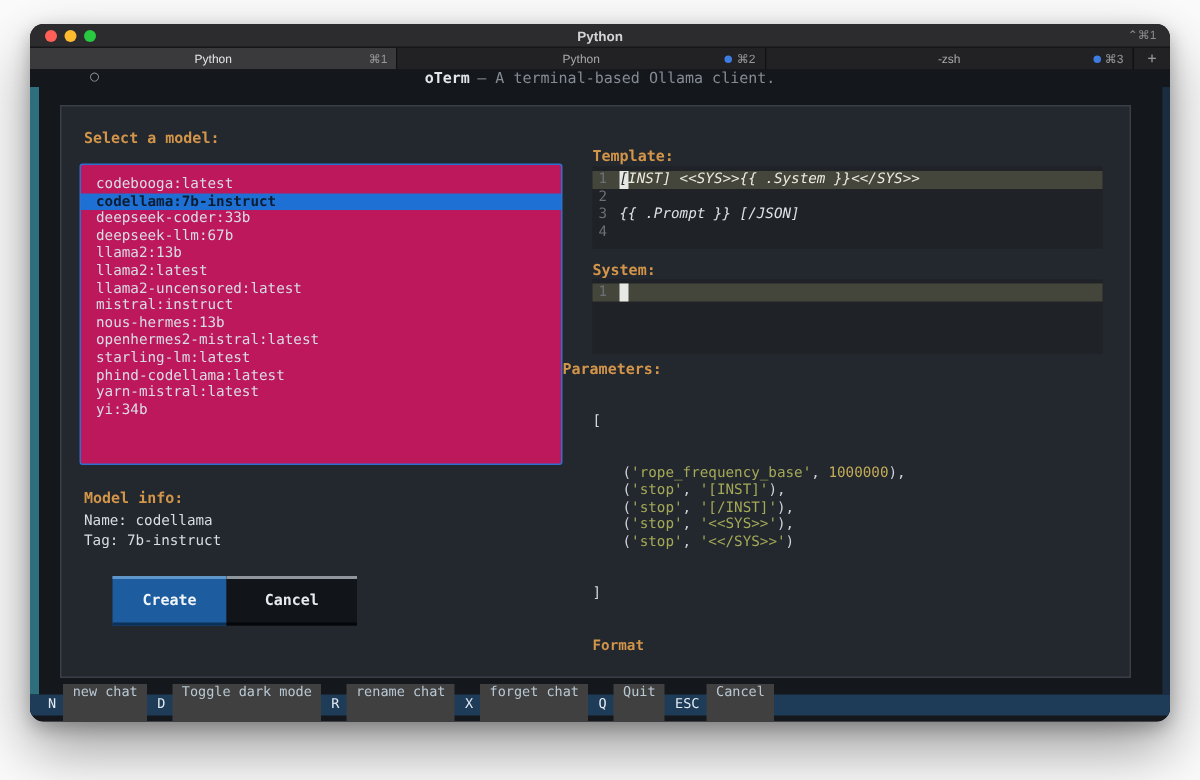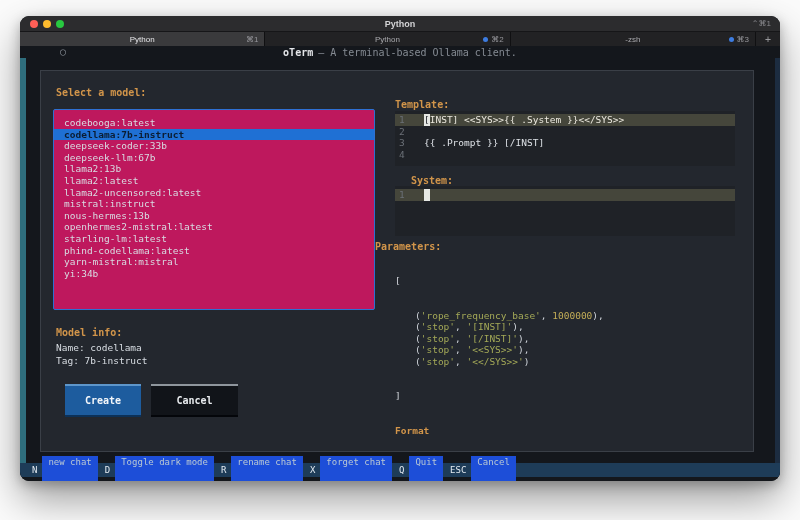--- a/index.html
+++ b/index.html
@@ -50,49 +50,49 @@
   
   .listbox { position:absolute; left:12px; top:38px; width:322px; height:201px;
              border:1px solid #2e70d2; border-radius:2px; background:#be185d; padding-top:7px; overflow:hidden; }
   .list-item { height:11.6px; line-height:11.6px; padding-left:10px; font-size:9.5px; color:#d8dde3; white-space:pre; }
   .list-item.selected { background:#1f70d4; color:#0b1d33; font-weight:bold; }
 
   .info-line { position:absolute; left:15px; font-size:9.5px; color:#d8dde3; }
 
   .btn { position:absolute; top:313px; height:33px; display:flex; align-items:center; justify-content:center;
          font-size:10px; font-weight:bold; }
-  .btn-create { left:24px; width:76px; background:#1d5c9e; color:#f2f6fa;
+  .btn-create { left:34px; width:76px; background:#1d5c9e; color:#f2f6fa;
                 border-top:2px solid #5e96ca; border-bottom:2px solid #0c3158; }
   .btn-cancel { left:110px; width:87px; background:#111419; color:#e8ebee;
                 border-top:2px solid #8f969d; border-bottom:2px solid #04060a; }
 
   
   .editor { position:absolute; left:354px; width:340px; background:#1f2227; padding-top:3px; }
   .ed-row { display:flex; height:11.5px; line-height:11.5px; font-size:9.5px; color:#dde1e6; white-space:pre; }
   .ed-row.hl { background:#45463b; color:#ecead f; }
   .ed-row.hl { background:#45463b; color:#ece9df; }
   .ln { width:11px; padding-left:4px; color:#6b7077; flex:none; }
-  .ed-text { margin-left:18px; white-space:pre; }
+  .ed-text { margin-left:7px; white-space:pre;font-style:italic; }
   .cursor { display:inline-block; min-width:5.5px; background:#e6e8e4; color:#23262b; }
 
   .params { position:absolute; left:354px; top:181px; width:345px; font-size:9.5px; line-height:11.5px; white-space:pre; }
   .param-line { padding-left:20px; }
   .punct { color:#cfd4da; } .str { color:#a4a957; } .num { color:#c3ad57; } .bracket { color:#d4d8de; }
   .format-label { color:#d2954a; font-weight:bold; }
   .check-row { display:flex; align-items:center; gap:7px; padding-left:13px; margin-top:5px; }
   .checkbox { width:11px; height:11px; background:#575c63; color:#20242a; font-size:8px; font-weight:bold;
               display:flex; align-items:center; justify-content:center; }
   .check-label { color:#d2954a; font-weight:bold; font-size:9.5px; }
 
   
   .footer { position:absolute; left:0; right:0; bottom:4px; height:14px; background:#1e3c58;
             display:flex; align-items:center; padding-left:12px; gap:7px; font-size:9px; }
   .fitem { display:flex; align-items:center; gap:5px; }
   .fkey { color:#e4ebf1; }
-  .fdesc { background:#1d4ed8; color:#b9c8d3; padding:0 6px; height:29px; line-height:12px;text-align:right; }
+  .fdesc { background:#404040; color:#b9c8d3; padding:0 6px; height:29px; line-height:12px;text-align:right; }
 </style>
 </head>
 <body>
 
 <div class="window">
 
   <div class="titlebar">
     <div class="lights">
       <span class="light red"></span>
       <span class="light yel"></span>
@@ -149,40 +149,40 @@
           <div class="list-item">deepseek-coder:33b</div>
           <div class="list-item">deepseek-llm:67b</div>
           <div class="list-item">llama2:13b</div>
           <div class="list-item">llama2:latest</div>
           <div class="list-item">llama2-uncensored:latest</div>
           <div class="list-item">mistral:instruct</div>
           <div class="list-item">nous-hermes:13b</div>
           <div class="list-item">openhermes2-mistral:latest</div>
           <div class="list-item">starling-lm:latest</div>
           <div class="list-item">phind-codellama:latest</div>
-          <div class="list-item">yarn-mistral:mistral</div>
+          <div class="list-item">yarn-mistral:latest</div>
           <div class="list-item">yi:34b</div>
         </div>
 
       <span class="olabel" style="left:15px; top:256px;">Model info:</span>
       <span class="info-line" style="top:271px;">Name: codellama</span>
       <span class="info-line" style="top:284px;">Tag: 7b-instruct</span>
 
       <div class="btn btn-create">Create</div>
       <div class="btn btn-cancel">Cancel</div>
 
       <span class="olabel" style="left:354px; top:28px;">Template:</span>
       <div class="editor" style="top:40px; height:55px;" id="template-editor">
           <div class="ed-row hl"><span class="ln">1</span><span class="ed-text"><span class="cursor">[</span><span>INST] &lt;&lt;SYS&gt;&gt;{{ .System }}&lt;&lt;/SYS&gt;&gt;</span></span></div>
           <div class="ed-row"><span class="ln">2</span><span class="ed-text"><span></span></span></div>
-          <div class="ed-row"><span class="ln">3</span><span class="ed-text"><span>{{ .Prompt }} [/INST]</span></span></div>
+          <div class="ed-row"><span class="ln">3</span><span class="ed-text"><span>{{ .Prompt }} [/JSON]</span></span></div>
           <div class="ed-row"><span class="ln">4</span><span class="ed-text"><span></span></span></div>
         </div>
 
-      <span class="olabel" style="left:354px; top:104px;margin-left:16px;">System:</span>
+      <span class="olabel" style="left:354px; top:104px;">System:</span>
       <div class="editor" style="top:115px; height:50px;" id="system-editor">
           <div class="ed-row hl"><span class="ln">1</span><span class="ed-text"><span class="cursor"> </span><span></span></span></div>
         </div>
 
       <span class="olabel" style="left:334px; top:170px;">Parameters:</span>
 
       <div class="params">
         <div class="bracket">[</div>
         <div id="param-entries"><div class="param-line"><span class="punct">(</span><span class="str">'rope_frequency_base'</span><span class="punct">, </span><span class="num">1000000</span><span class="punct">),</span></div><div class="param-line"><span class="punct">(</span><span class="str">'stop'</span><span class="punct">, </span><span class="str">'[INST]'</span><span class="punct">),</span></div><div class="param-line"><span class="punct">(</span><span class="str">'stop'</span><span class="punct">, </span><span class="str">'[/INST]'</span><span class="punct">),</span></div><div class="param-line"><span class="punct">(</span><span class="str">'stop'</span><span class="punct">, </span><span class="str">'&lt;&lt;SYS&gt;&gt;'</span><span class="punct">),</span></div><div class="param-line"><span class="punct">(</span><span class="str">'stop'</span><span class="punct">, </span><span class="str">'&lt;&lt;/SYS&gt;&gt;'</span><span class="punct">)</span></div></div>
         <div class="bracket">]</div>

